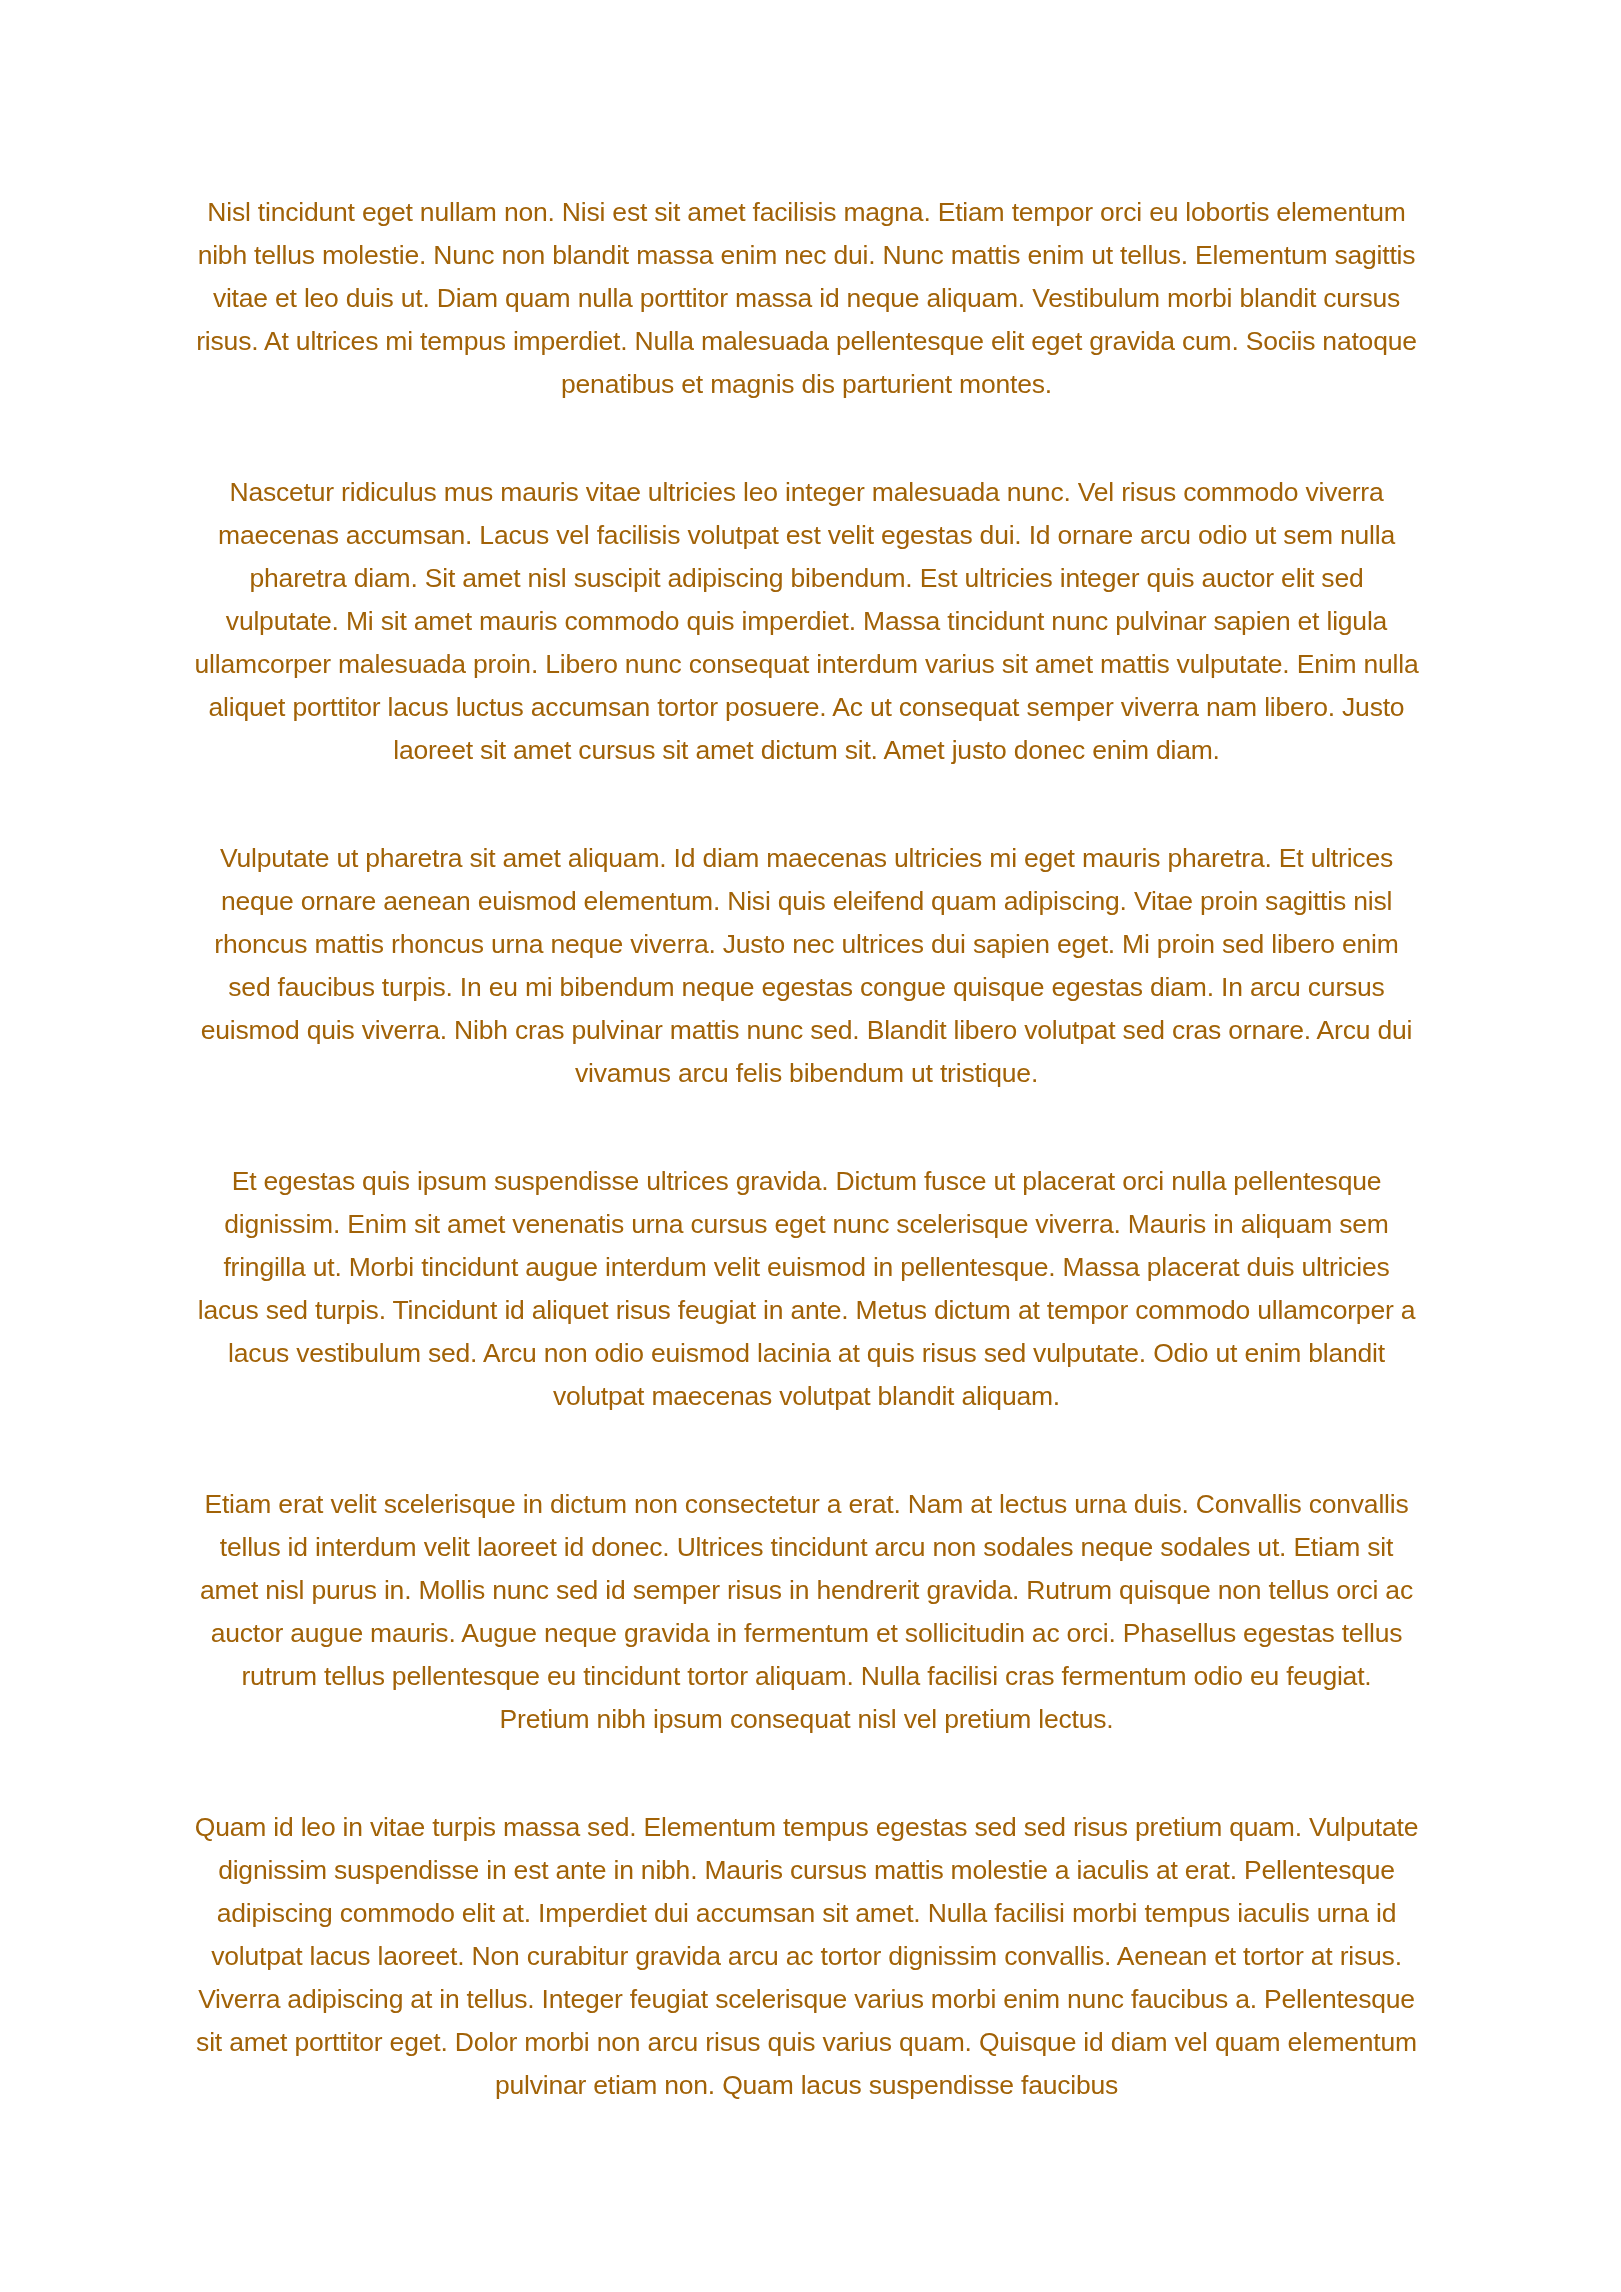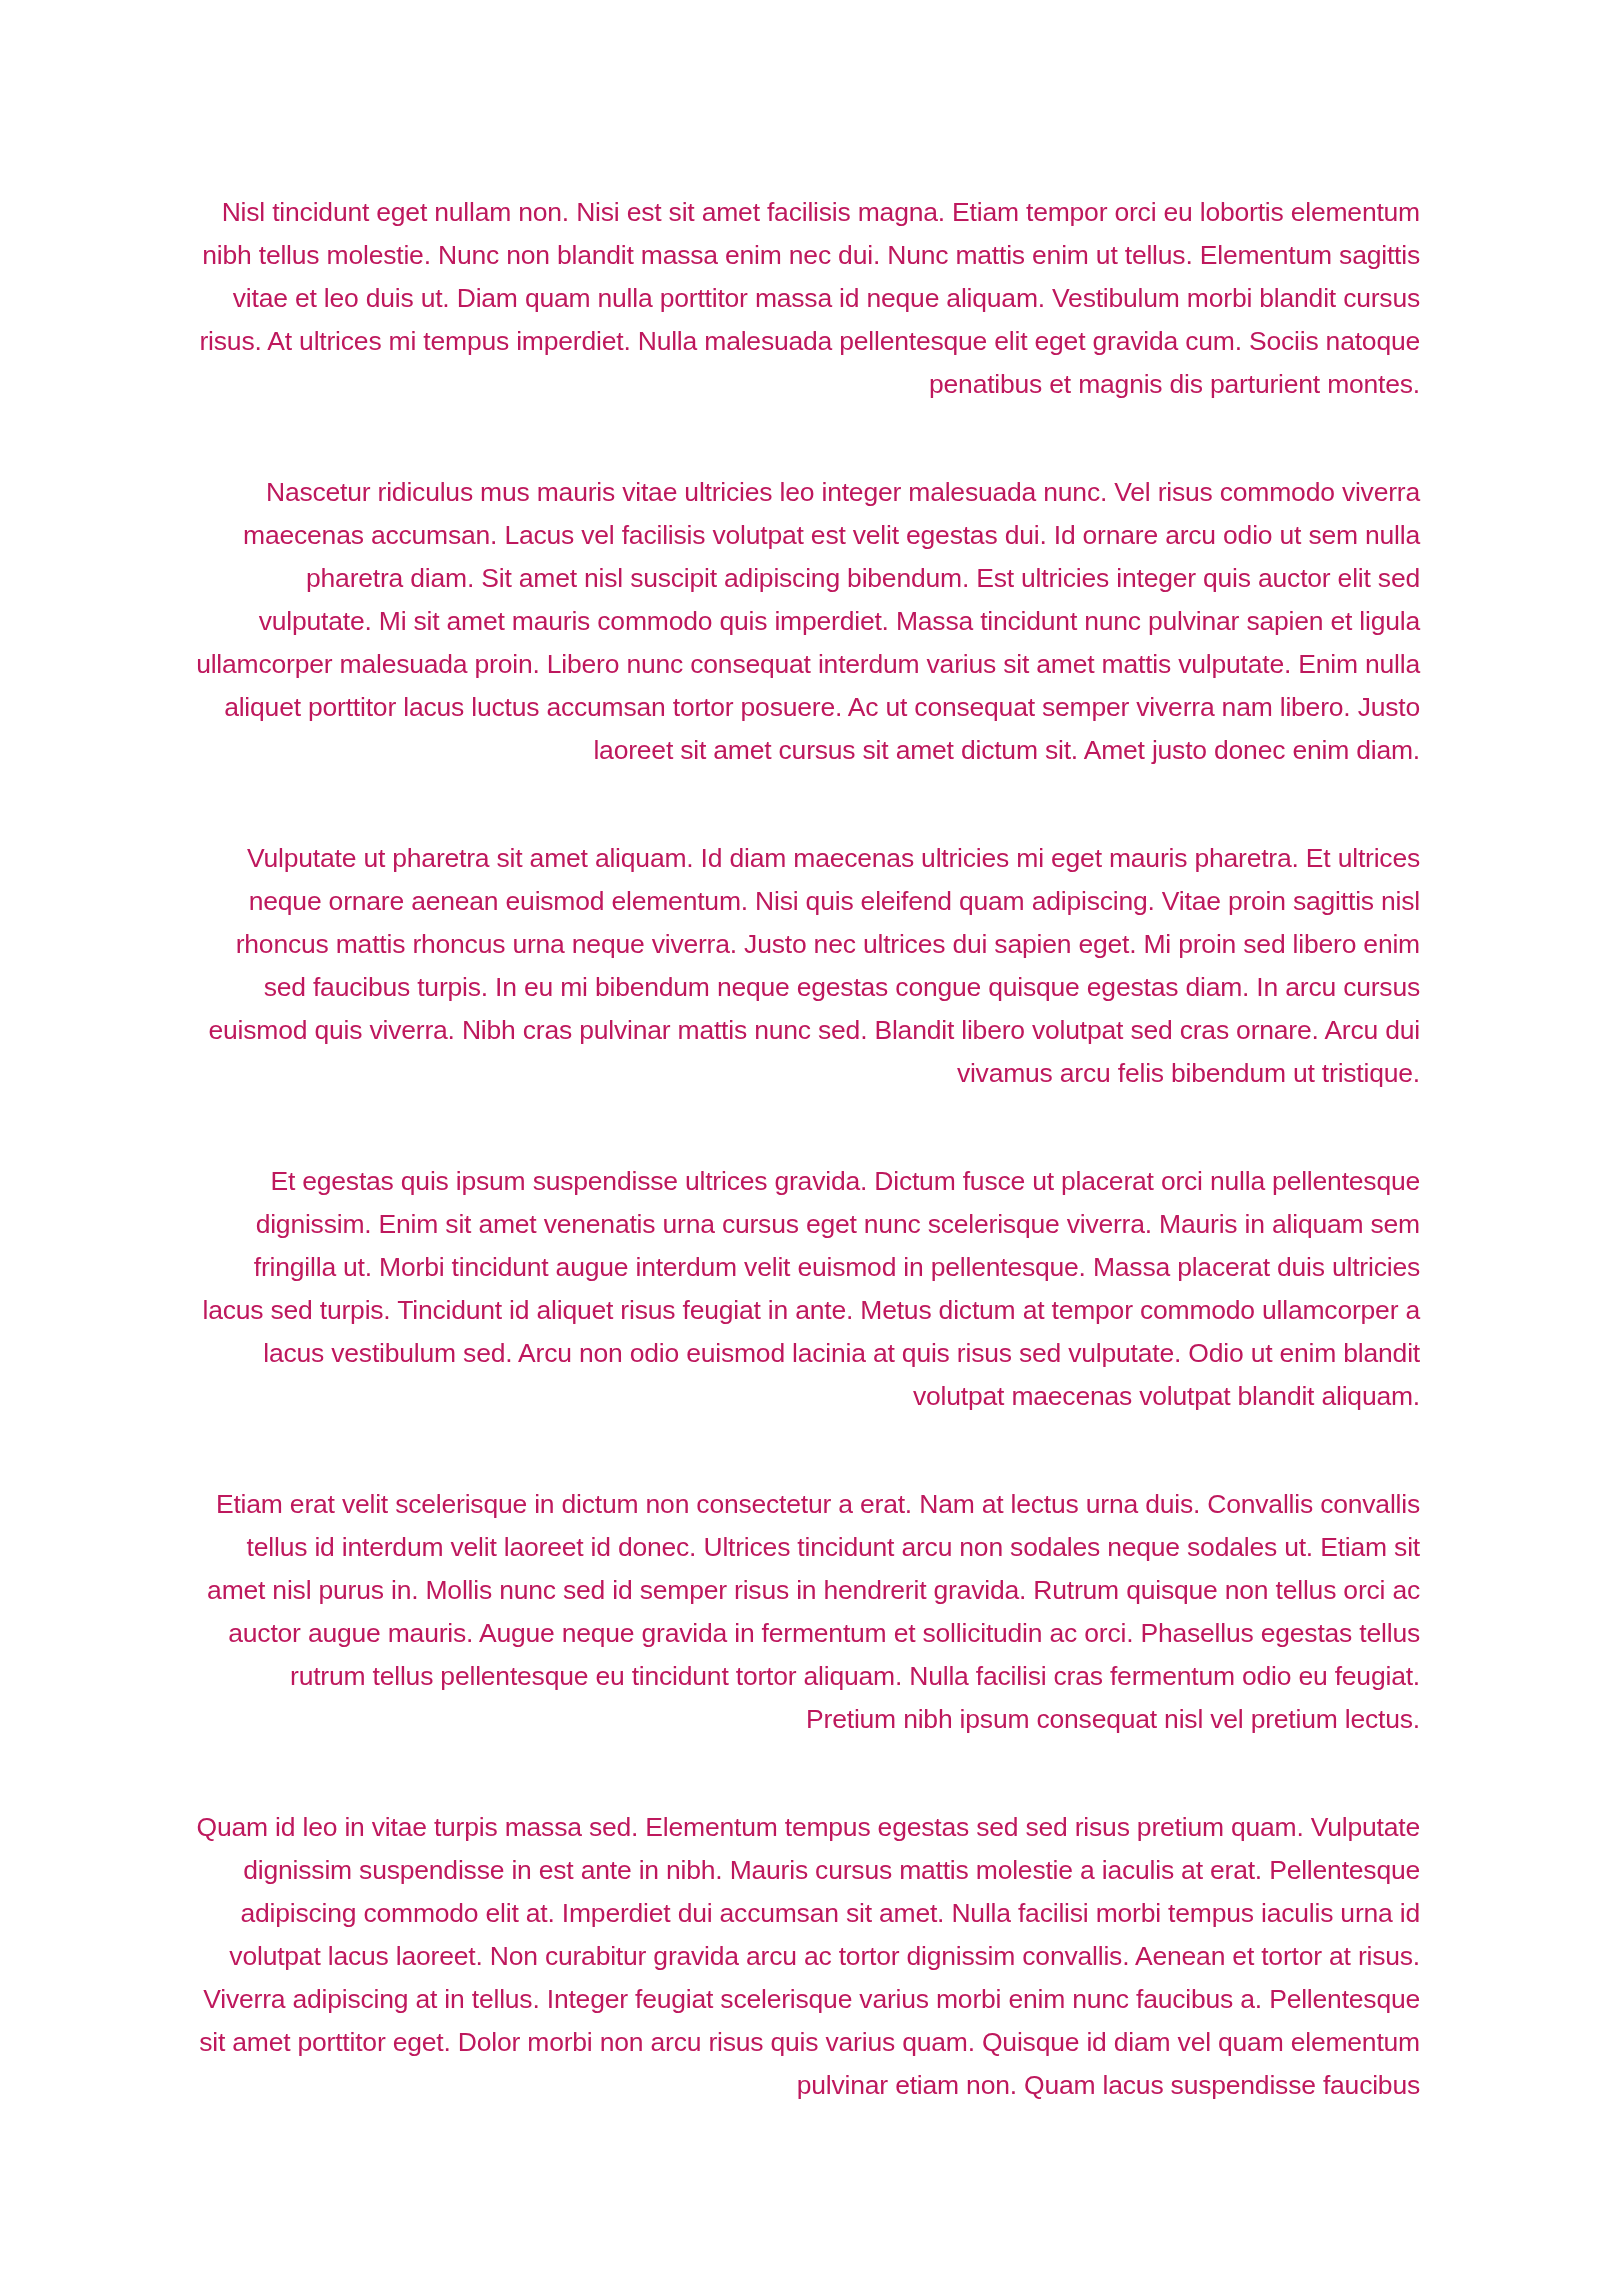--- a/index.html
+++ b/index.html
@@ -17,22 +17,22 @@
   }
   .doc-body {
     position: absolute;
     top: 191px;
     left: 193px;
     width: 1227px;
     font-family: "Liberation Sans", "DejaVu Sans", sans-serif;
     font-size: 26.5px;
     line-height: 43px;
     letter-spacing: -0.2px;
-    color: #be185d;
-    text-align: right;
+    color: #a16207;
+    text-align: center;
   }
   .doc-body p {
     margin: 0 0 65px 0;
     padding: 0;
   }
 </style>
 </head>
 <body>
 
 <div class="page">

